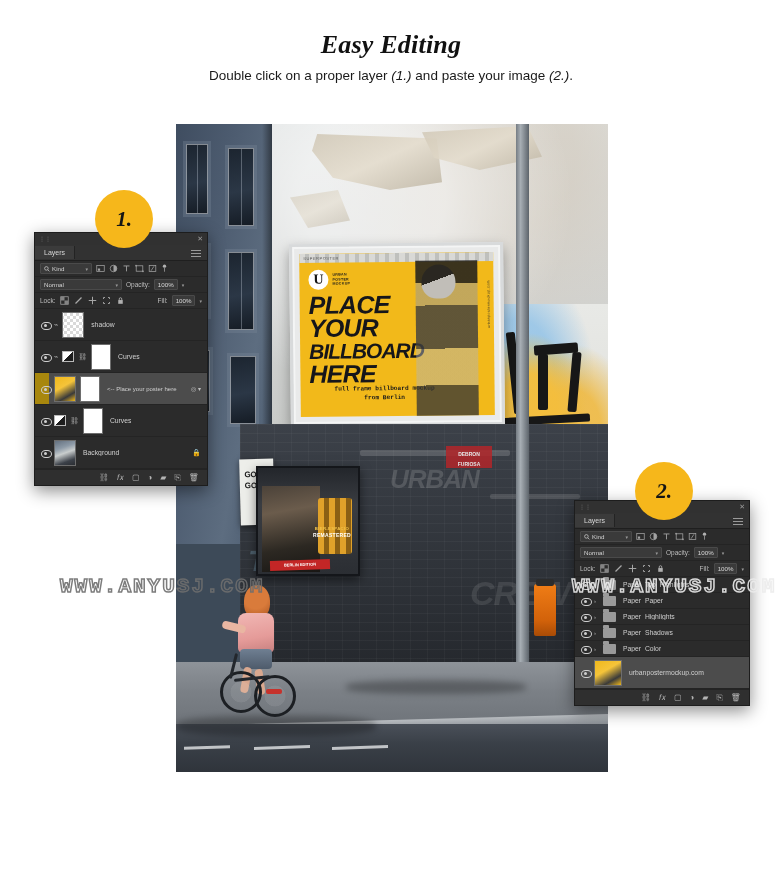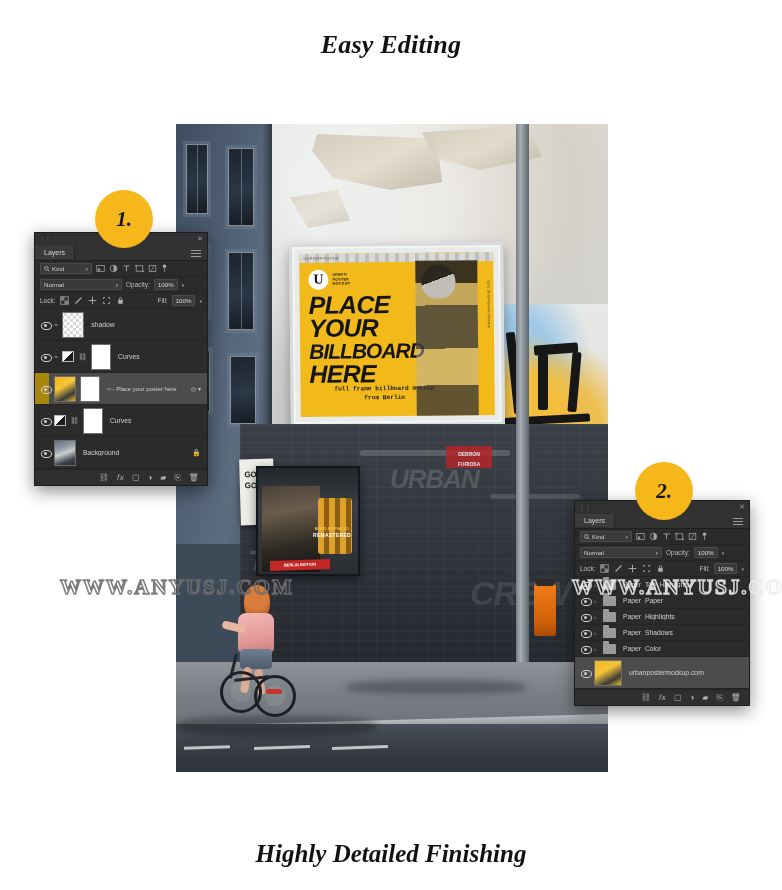--- a/index.html
+++ b/index.html
@@ -394,38 +394,39 @@
     font-style: italic; font-weight: bold;
     font-size: 21px; color: #151515;
     z-index: 40;
   }
   #badge-1 { left: 95px; top: 190px; }
   #badge-2 { left: 635px; top: 462px; }
 
   
   .watermark {
     position: absolute;
-    font-family: Liberation Serif, serif;
+    font-family: Liberation Mono, monospace;
     font-weight: bold;
     letter-spacing: 2px;
     color: rgba(255,255,255,0.0);
     -webkit-text-stroke: 1.5px rgba(120,120,120,.85);
     z-index: 60;
     white-space: nowrap;
     pointer-events: none;
   }
   #wm-left { left: 60px; top: 575px; font-size: 21px; -webkit-text-stroke-color: rgba(110,110,110,.9); }
   #wm-right { left: 572px; top: 575px; font-size: 21px; -webkit-text-stroke-color: rgba(235,235,235,.9); }
 </style>
 </head>
 <body>
 
 <div id="page">
 
   <div class="heading-top">Easy Editing</div>
+  <div class="subheading"><span>Double click on a proper layer </span><span class="em">(1.)</span><span> and paste your image </span><span class="em">(2.)</span><span>.</span></div>
 
   <div id="photo">
     <div class="ph-sky"></div>
 
     <div class="ph-wall">
       <div class="peel" style="left:40px; top:10px; width:130px; height:56px; clip-path: polygon(4% 0,96% 8%,100% 86%,60% 100%,16% 78%,0 30%);"></div>
       <div class="peel" style="left:150px; top:2px; width:120px; height:44px; clip-path: polygon(0 14%,88% 0,100% 70%,48% 100%,10% 72%);"></div>
       <div class="peel" style="left:18px; top:66px; width:60px; height:38px; opacity:.6; clip-path: polygon(0 20%,80% 0,100% 80%,30% 100%);"></div>
     </div>
 
@@ -803,14 +804,13 @@
       <span>🗑</span>
     </div>
   </div>
 
   <div class="badge" id="badge-1">1.</div>
   <div class="badge" id="badge-2">2.</div>
 
   <div class="watermark" id="wm-left">WWW.ANYUSJ.COM</div>
   <div class="watermark" id="wm-right">WWW.ANYUSJ.COM</div>
 
-  <div class="heading-bottom">Highly Detailed Finishing</div>
 </div>
 
 </body></html>

